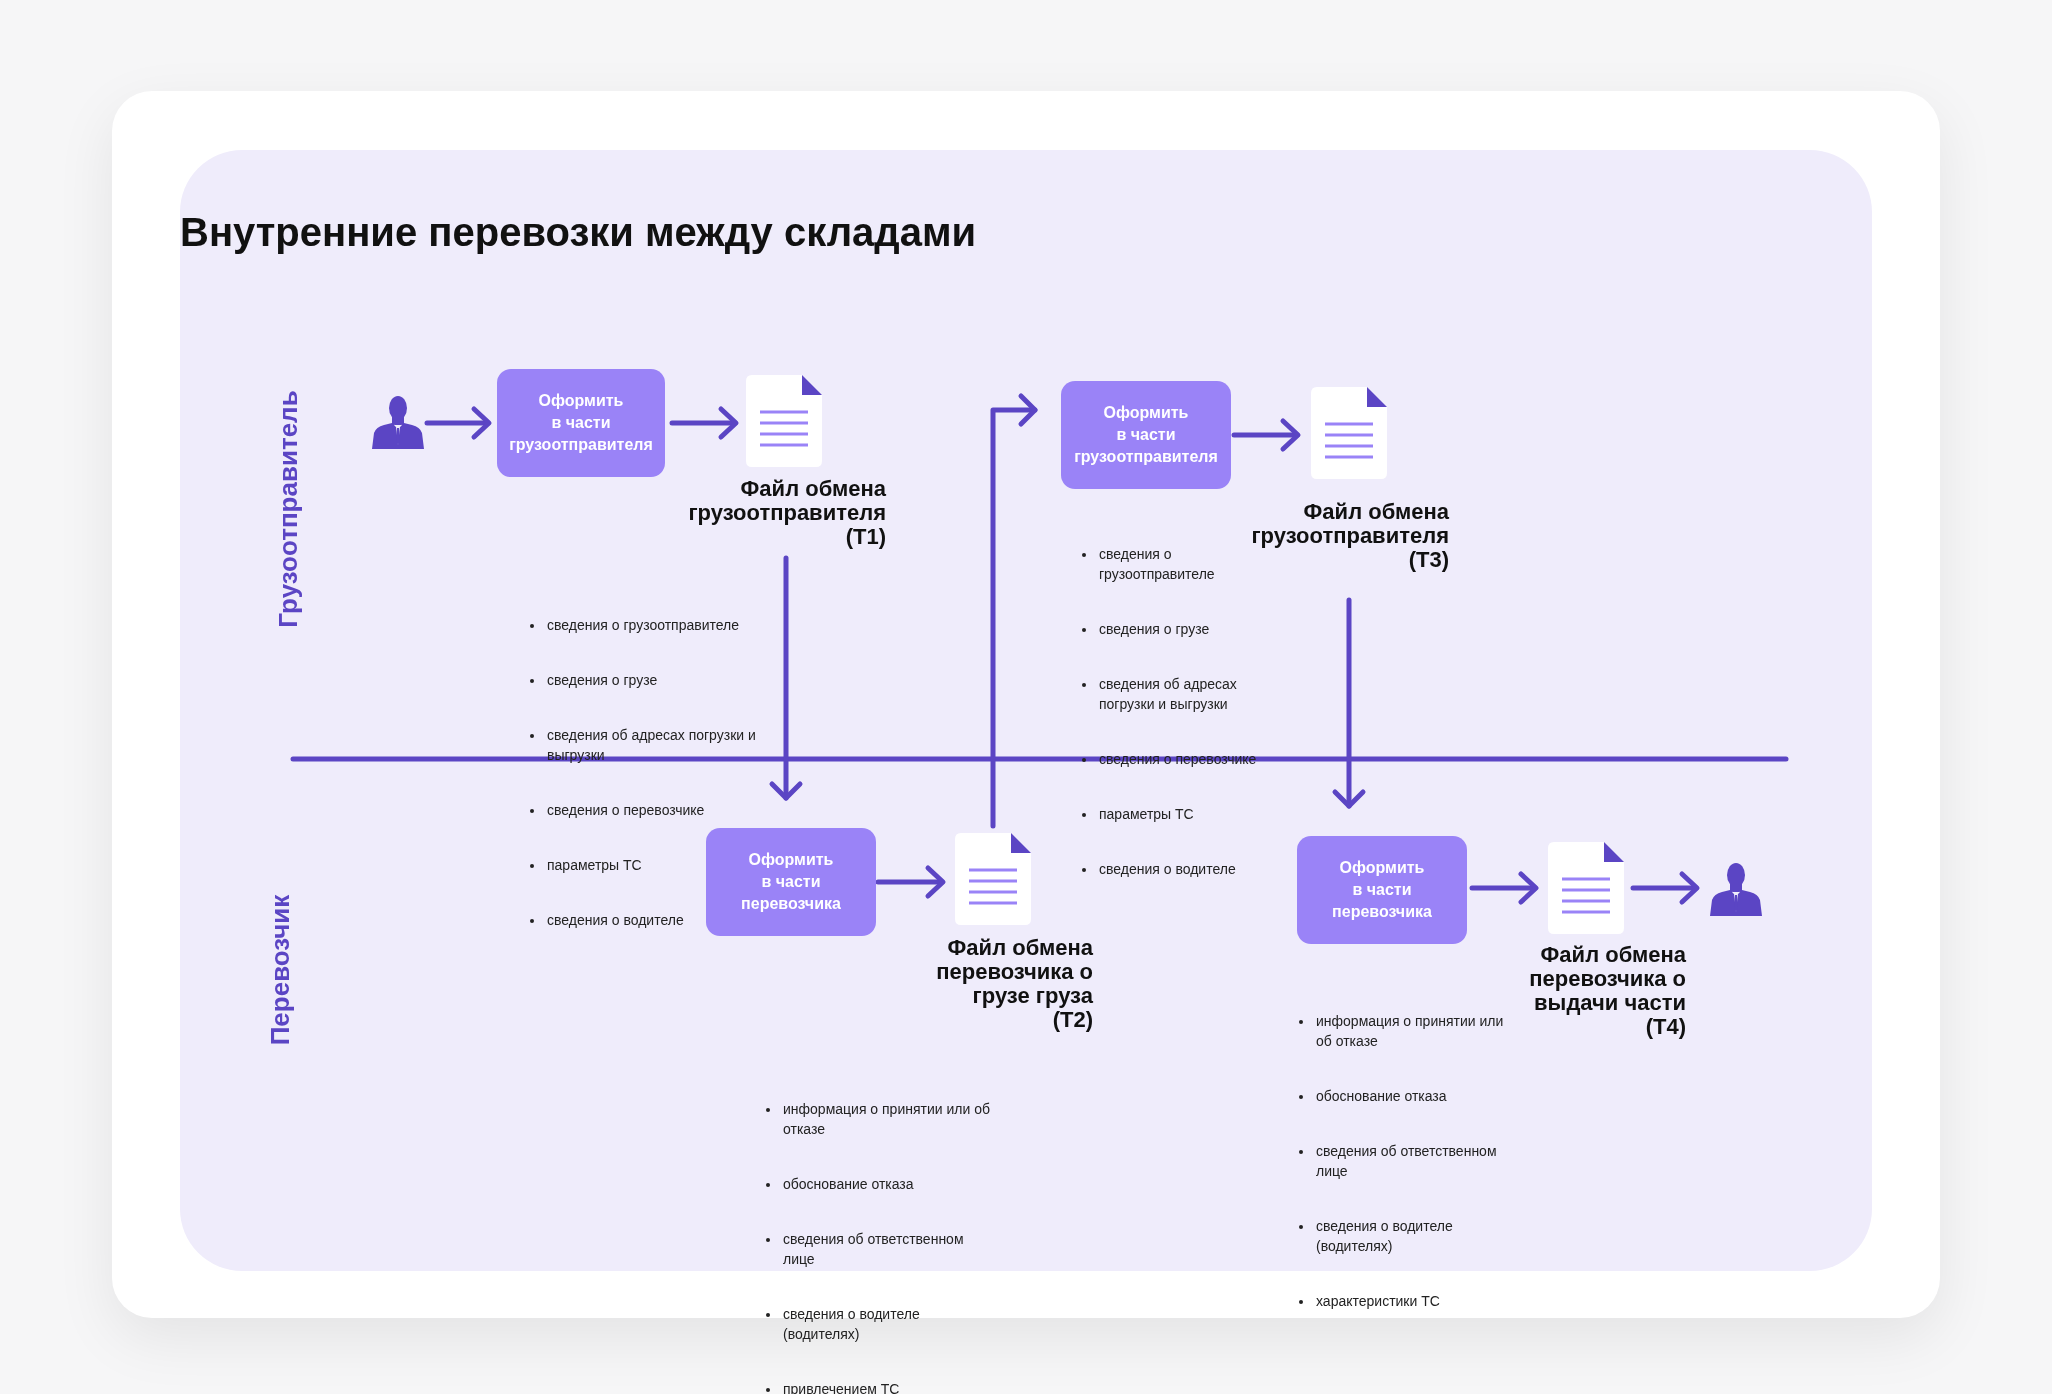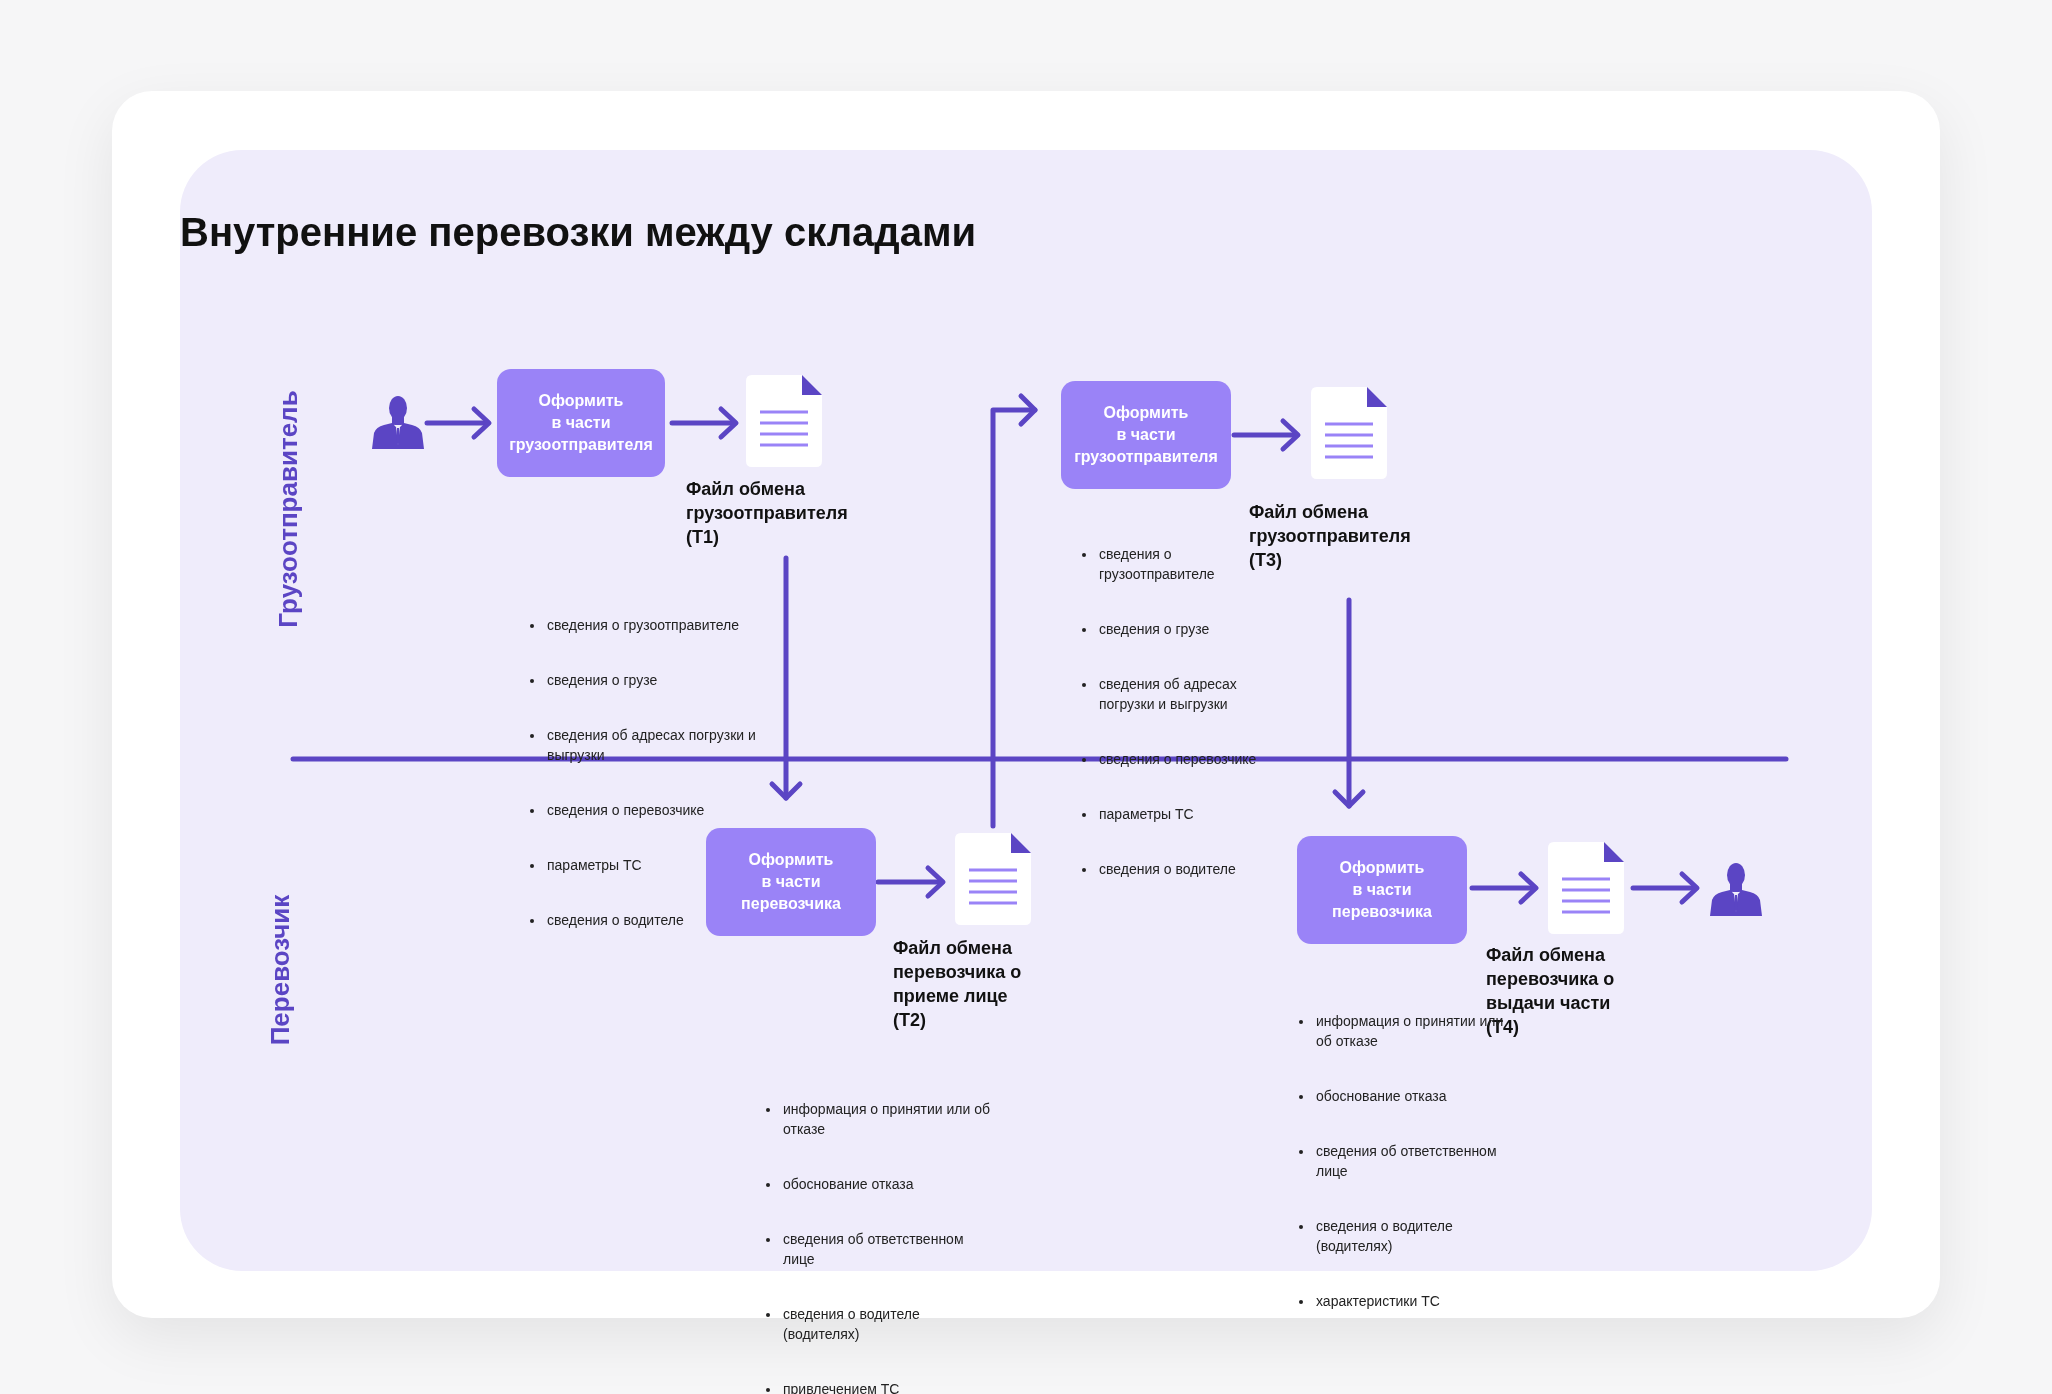--- a/index.html
+++ b/index.html
@@ -4,21 +4,21 @@
 <style>
   html,body{margin:0;padding:0;}
   body{width:2052px;height:1394px;background:#f6f6f7;position:relative;overflow:hidden;font-family:"Liberation Sans",sans-serif;}
   .card{position:absolute;left:112px;top:91px;width:1828px;height:1227px;background:#fff;border-radius:40px;box-shadow:0 20px 60px rgba(0,0,0,0.08);}
   .panel{position:absolute;left:180px;top:150px;width:1692px;height:1121px;background:#efecfb;border-radius:62px;}
   .abs{position:absolute;}
   .title{left:180px;top:205px;width:1728px;font-size:40px;font-weight:bold;color:#111;line-height:54px;}
   .lane{color:#5b45c4;font-size:26px;font-weight:bold;white-space:nowrap;transform:rotate(-90deg);transform-origin:center;}
   .box{background:#9a83f7;border-radius:14px;color:#fff;font-size:16px;font-weight:bold;text-align:center;display:flex;flex-direction:column;justify-content:center;line-height:22px;}
   .doc{width:76px;height:92px;}
-  .doclabel{font-size:18px;font-weight:bold;color:#111;text-align:left;line-height:24px;width:200px;}
+  .doclabel{font-size:22px;font-weight:bold;color:#111;text-align:right;line-height:24px;width:200px;}
   ul.bl{margin:0;padding:0 0 0 18px;font-size:14px;color:#222;line-height:20px;}
   ul.bl li{padding-left:2px;margin-top:35px;}
   svg.lines{position:absolute;left:0;top:0;}
 </style>
 </head>
 <body>
 
 <div class="card"></div>
 <div class="panel"></div>
 
@@ -122,21 +122,21 @@
   <g stroke="#9a83f7" stroke-width="3">
       <line x1="14" y1="37" x2="62" y2="37"></line>
       <line x1="14" y1="48" x2="62" y2="48"></line>
       <line x1="14" y1="59" x2="62" y2="59"></line>
       <line x1="14" y1="70" x2="62" y2="70"></line>
     </g>
 </svg>
 <div class="abs doclabel" style="left:893px;top:936px;">
   <div>Файл обмена</div>
   <div>перевозчика о</div>
-  <div>приеме лице</div>
+  <div>грузе груза</div>
   <div>(Т2)</div>
 </div>
 <ul class="abs bl" style="left:763px;top:1064px;width:210px;">
   <li>информация о принятии или об отказе</li>
   <li>обоснование отказа</li>
   <li>сведения об ответственном лице</li>
   <li>сведения о водителе (водителях)</li>
   <li>привлечением ТС</li>
 </ul>
 

